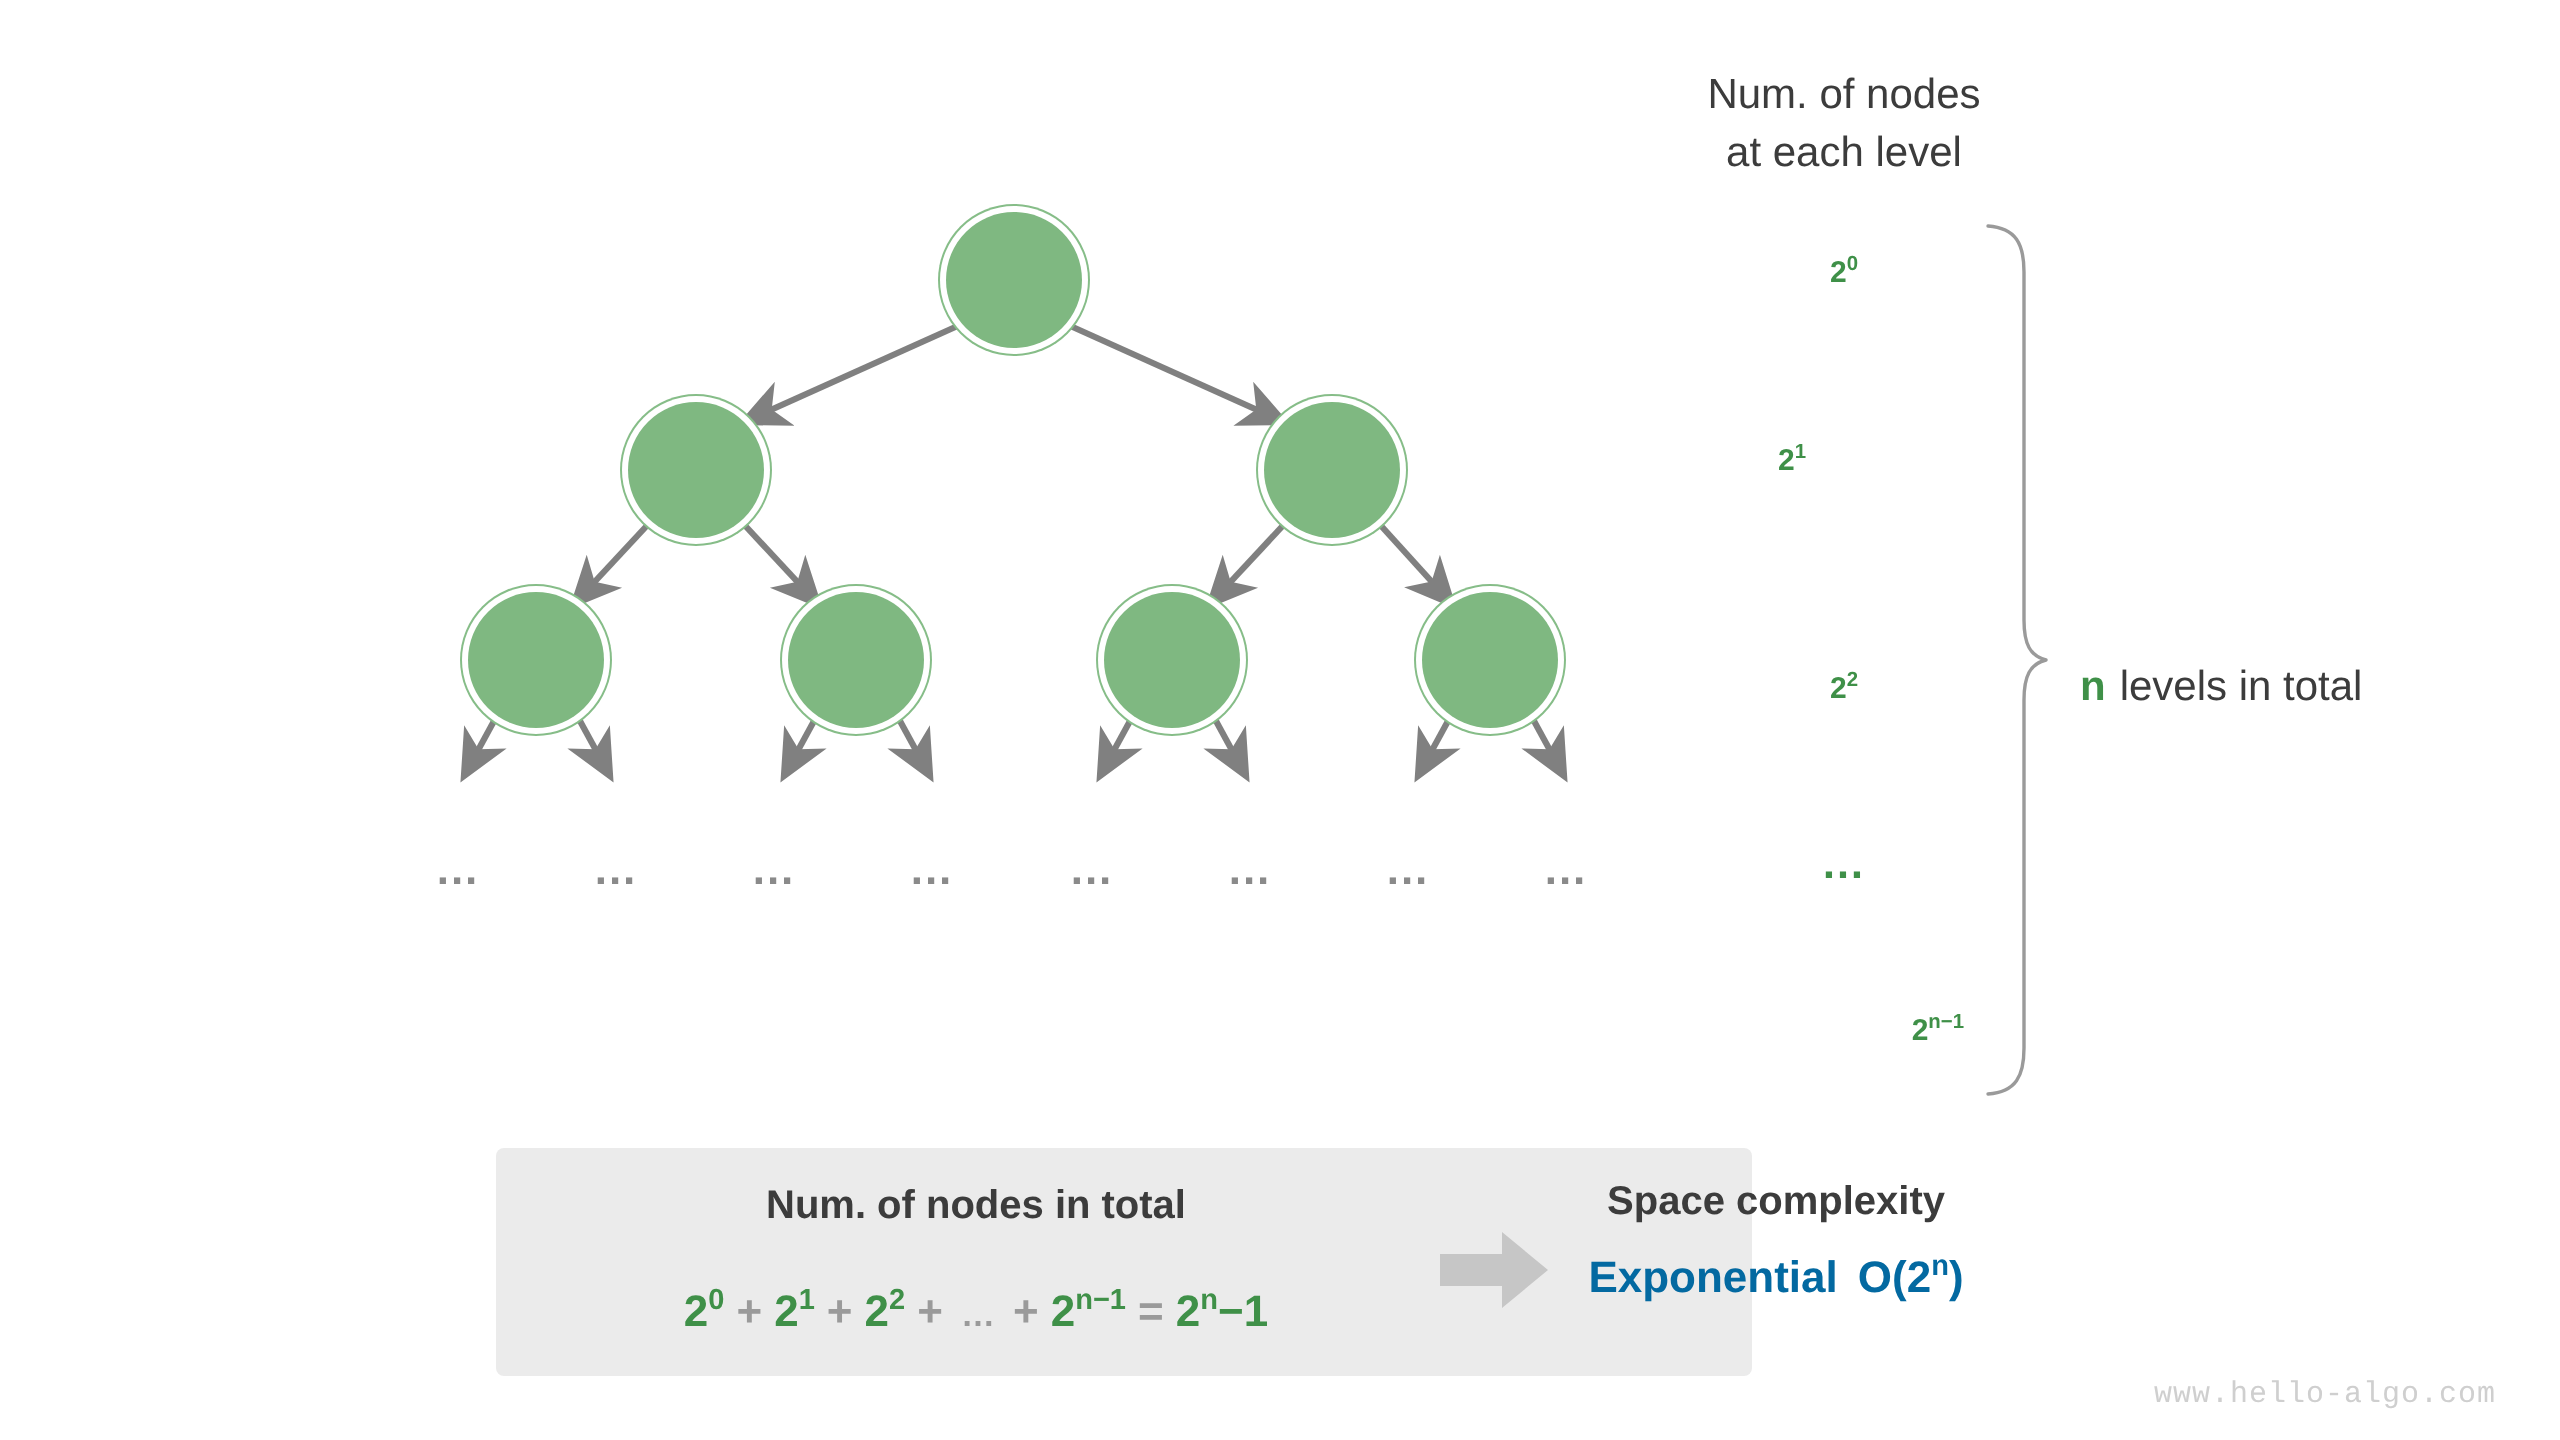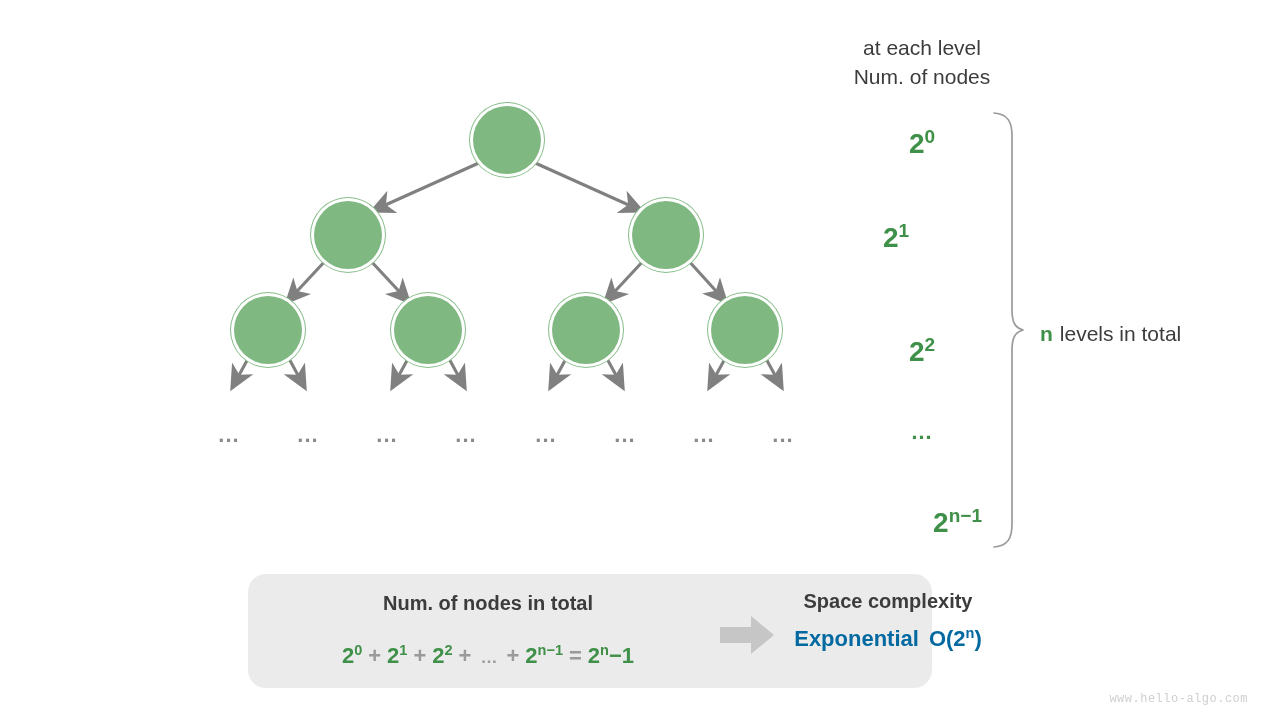--- a/index.html
+++ b/index.html
@@ -59,21 +59,21 @@
     text-align: center;
     font-size: 21px;
     line-height: 29px;
     color: #3c3c3c;
   }
 
   .level-label {
     position: absolute;
     width: 120px;
     text-align: center;
-    font-size: 28px;
+    font-size: 15px;
     font-weight: 700;
     color: #3f9048;
     white-space: nowrap;
   }
   .level-label sup {
     font-size: 0.68em;
     font-weight: 700;
     vertical-align: super;
     line-height: 0;
   }
@@ -83,40 +83,40 @@
     left: 990px;
     top: 110px;
     width: 36px;
     height: 440px;
     pointer-events: none;
   }
 
   #levels-total {
     position: absolute;
     left: 1040px;
-    top: 322px;
+    top: 332px;
     font-size: 21px;
     color: #3c3c3c;
     white-space: nowrap;
   }
   #levels-total .n-sym {
     color: #3f9048;
     font-weight: 700;
     margin-right: 7px;
   }
 
   
   #summary-panel {
     position: absolute;
     left: 248px;
     top: 574px;
-    width: 684px;
+    width: 628px;
     height: 114px;
     background: #ebebeb;
-    border-radius: 18px;
+    border-radius: 4px;
   }
 
   #summary-left {
     position: absolute;
     left: 20px;
     top: 18px;
     width: 440px;
     text-align: center;
   }
   #summary-right {
@@ -179,21 +179,21 @@
     width: 58px;
     height: 46px;
   }
 
   
   #watermark {
     position: absolute;
     right: 32px;
     bottom: 14px;
     font-family: "Liberation Mono", "DejaVu Sans Mono", monospace;
-    font-size: 12px;
+    font-size: 15px;
     color: #cfcfcf;
     letter-spacing: 0.5px;
   }
 </style>
 </head>
 <body>
 
 <div id="stage">
 
   <svg id="tree-svg" viewBox="0 0 1280 720" xmlns="http://www.w3.org/2000/svg">
@@ -237,22 +237,22 @@
   <span class="ellipsis-mark" style="left:229px; top:435px;">...</span>
   <span class="ellipsis-mark" style="left:308px; top:435px;">...</span>
   <span class="ellipsis-mark" style="left:387px; top:435px;">...</span>
   <span class="ellipsis-mark" style="left:466px; top:435px;">...</span>
   <span class="ellipsis-mark" style="left:546px; top:435px;">...</span>
   <span class="ellipsis-mark" style="left:625px; top:435px;">...</span>
   <span class="ellipsis-mark" style="left:704px; top:435px;">...</span>
   <span class="ellipsis-mark" style="left:783px; top:435px;">...</span>
 
   <div id="level-title">
+    <div>Num. of nodes</div>
     <div>at each level</div>
-    <div>Num. of nodes</div>
   </div>
 
   <div class="level-label" style="left:862px; top:128px;">
     <span>2</span><sup>0</sup>
   </div>
   <div class="level-label" style="left:836px; top:222px;">
     <span>2</span><sup>1</sup>
   </div>
   <div class="level-label" style="left:862px; top:336px;">
     <span>2</span><sup>2</sup>

